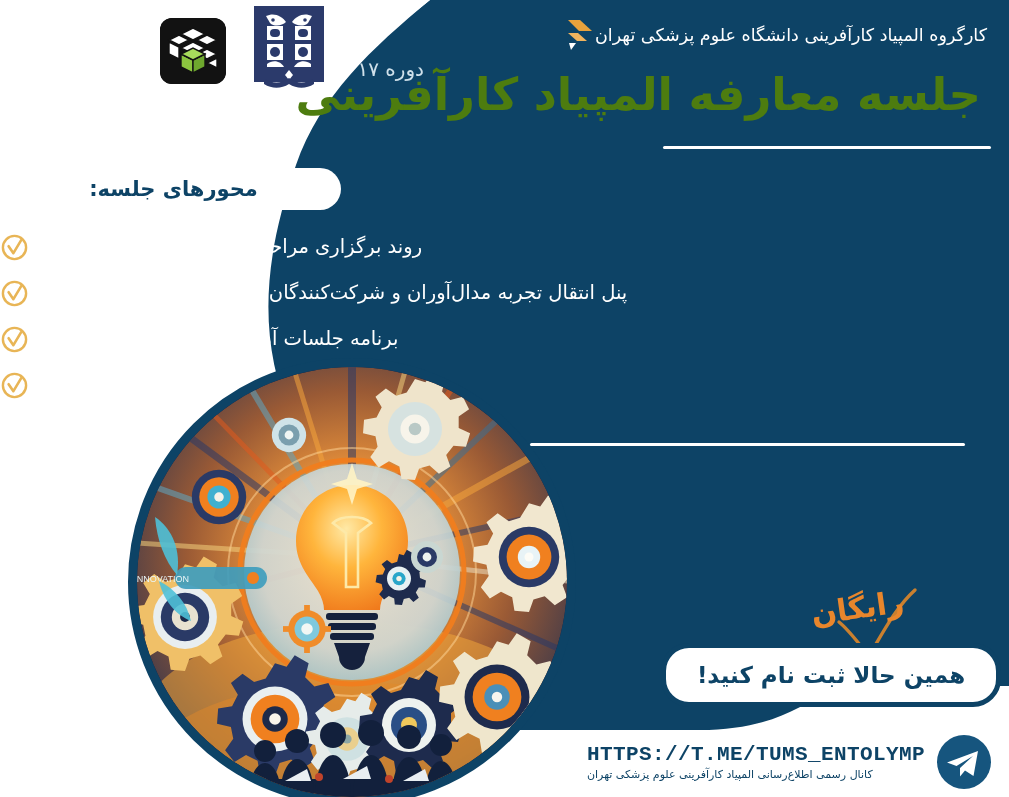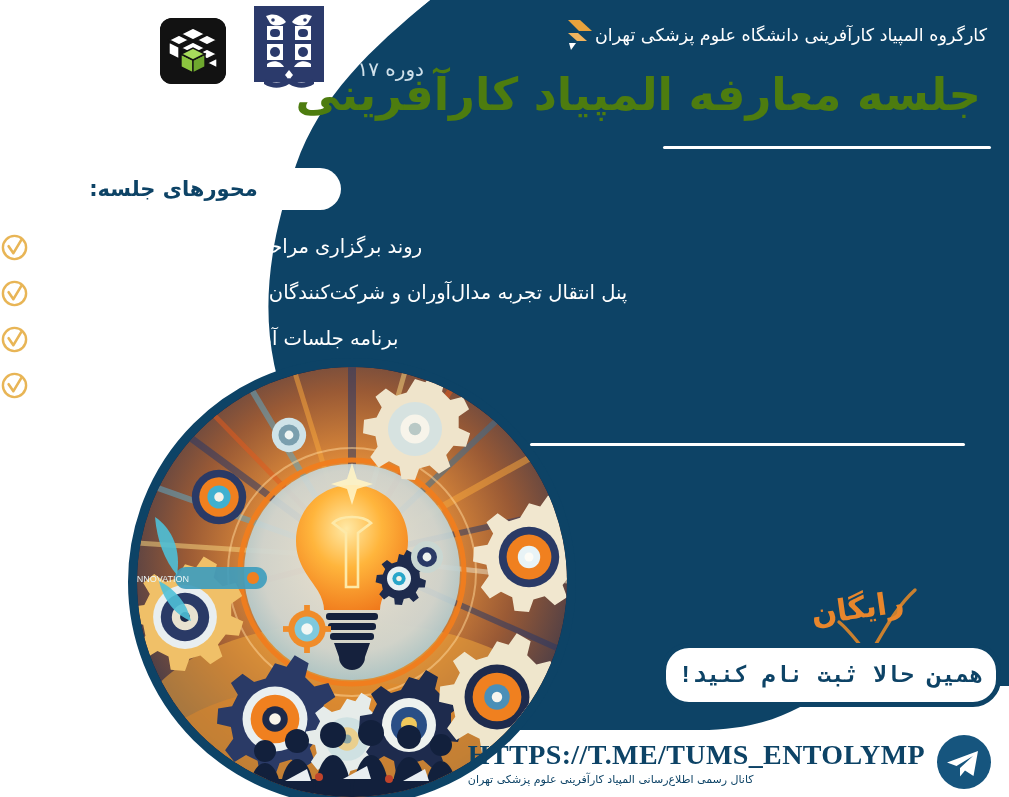--- a/index.html
+++ b/index.html
@@ -79,34 +79,34 @@
   .free-text{
     position:absolute;right:38px;top:0;color:#e8862c;font-size:30px;font-weight:bold;
     transform:rotate(-8deg);transform-origin:right top;
   }
   .free-check{position:absolute;right:0px;top:2px;width:110px;height:78px;}
 
   
   .cta{
     position:absolute;right:8px;top:643px;width:330px;height:54px;z-index:8;
     background:#ffffff;border:5px solid #0d4366;border-radius:28px;
-    display:flex;align-items:center;justify-content:center;font-family:Liberation Mono, monospace;
+    display:flex;align-items:center;justify-content:center;
   }
   .cta span{color:#0d4366;font-size:23px;font-weight:bold;}
 
   
   .footer{
     position:absolute;right:18px;bottom:8px;z-index:8;
     display:flex;flex-direction:row;align-items:center;gap:12px;
   }
   .tg-icon{width:54px;height:54px;flex:0 0 auto;}
   .footer-texts{display:flex;flex-direction:column;align-items:flex-end;gap:2px;}
   .footer-url{
-    color:#0d4366;font-size:28px;font-weight:bold;letter-spacing:0.4px;direction:ltr;
-    font-family:Liberation Serif, serif;
+    color:#0d4366;font-size:21px;font-weight:bold;letter-spacing:0.4px;direction:ltr;
+    font-family:Liberation Mono, monospace;
   }
   .footer-desc{color:#0d4366;font-size:11px;white-space:nowrap;}
 
   
   .circle-img{
     position:absolute;left:128px;top:358px;width:430px;height:430px;z-index:7;
     border-radius:50%;border:9px solid #0d4366;overflow:hidden;background:#1b2a4a;
   }
   .circle-inner{position:absolute;inset:0;}
 </style>

